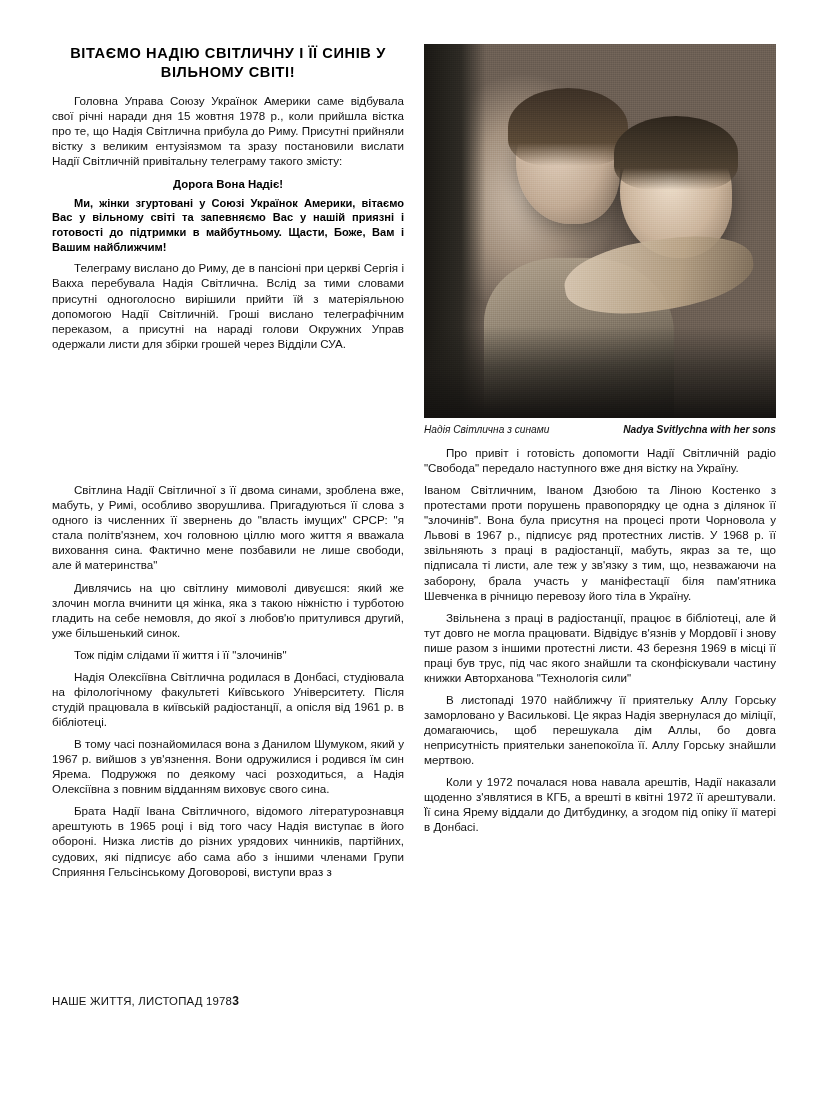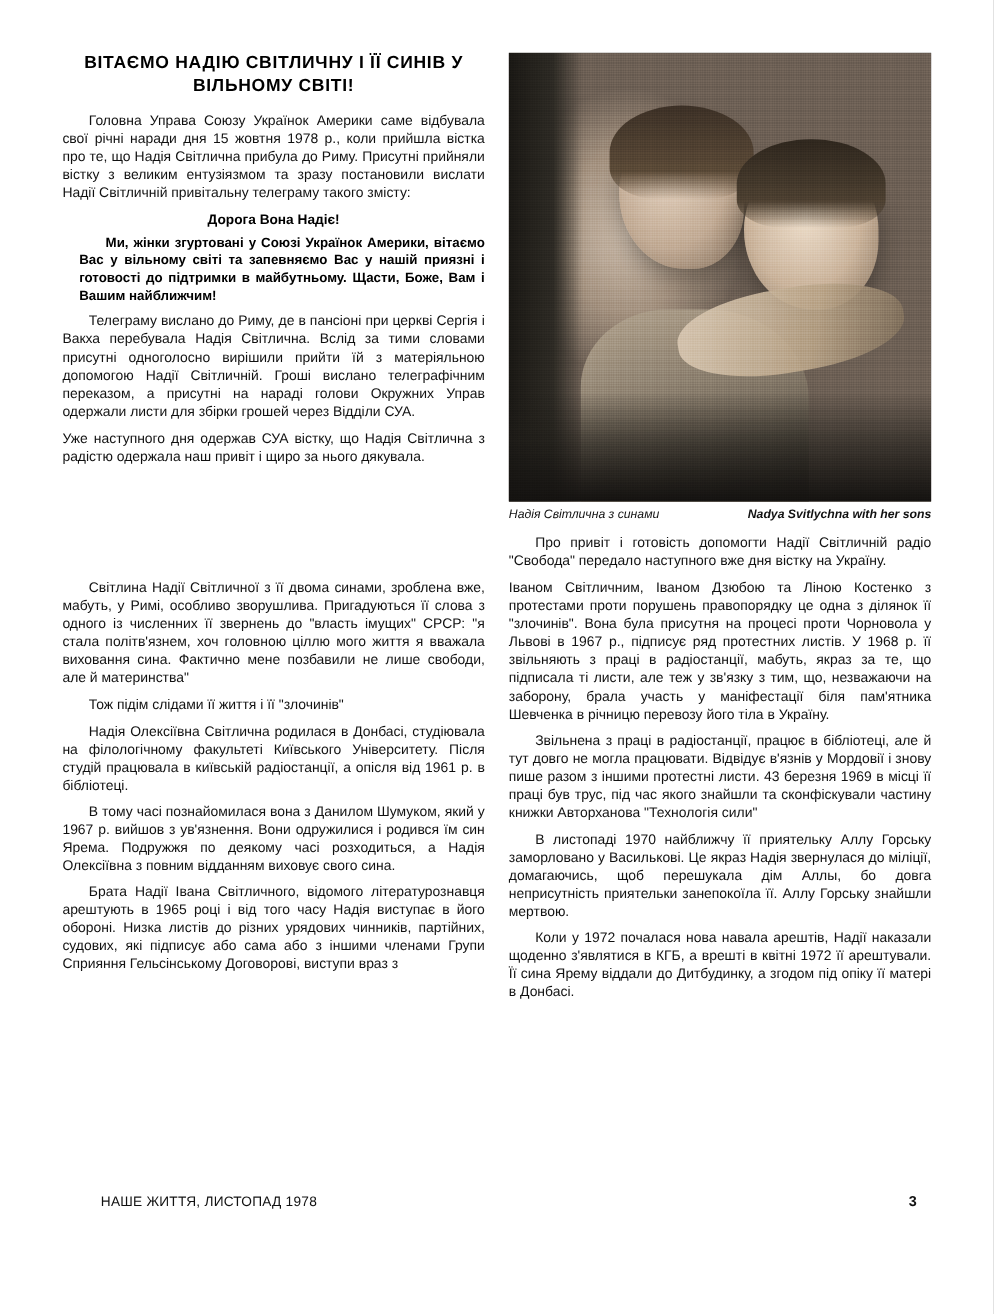--- a/index.html
+++ b/index.html
@@ -68,21 +68,21 @@
     font-weight: bold;
     text-align: center;
     margin: 10px 0 6px 0;
     color: #000;
   }
   p.bold-body {
     font-size: 11.1px;
     font-weight: bold;
     line-height: 1.32;
     text-align: justify;
-    margin: 0 0 6px 14px;
+    margin: 0 0 6px 0;
     text-indent: 22px;
     color: #000;
   }
   p.bold-right {
     font-size: 11.3px;
     font-weight: bold;
     text-align: right;
     margin: 6px 0 12px 0;
     color: #000;
   }
@@ -195,23 +195,21 @@
   }
   .col { width: 352px; }
 
   
   .footer {
     position: absolute;
     left: 52px;
     right: 64px;
     top: 994px;
     display: flex;
-    justify-content: space-between;
     align-items: baseline;
-    margin-left: 32px;
   }
   .footer-left {
     font-size: 11.4px;
     color: #111;
     letter-spacing: 0.2px;
   }
   .footer-right {
     font-size: 12px;
     font-weight: bold;
     color: #111;
@@ -224,21 +222,20 @@
   <div class="content">
 
     <div class="top-section">
 
       <div class="top-left">
         <h1 class="headline">ВІТАЄМО НАДІЮ СВІТЛИЧНУ І ЇЇ СИНІВ У ВІЛЬНОМУ СВІТІ!</h1>
         <p class="body">Головна Управа Союзу Українок Америки саме відбувала свої річні наради дня 15 жовтня 1978 р., коли прийшла вістка про те, що Надія Світлична прибула до Риму. Присутні прийняли вістку з великим ентузіязмом та зразу постановили вислати Надії Світличній привітальну телеграму такого змісту:</p>
         <p class="bold-center">Дорога Вона Надіє!</p>
         <p class="bold-body">Ми, жінки згуртовані у Союзі Українок Америки, вітаємо Вас у вільному світі та запевняємо Вас у нашій приязні і готовості до підтримки в майбутньому. Щасти, Боже, Вам і Вашим найближчим!</p>
         <p class="body">Телеграму вислано до Риму, де в пансіоні при церкві Сергія і Вакха перебувала Надія Світлична. Вслід за тими словами присутні одноголосно вирішили прийти їй з матеріяльною допомогою Надії Світличній. Гроші вислано телеграфічним переказом, а присутні на нараді голови Окружних Управ одержали листи для збірки грошей через Відділи СУА.</p>
-        <p class="body noindent">Уже наступного дня одержав СУА вістку, що Надія Світлична з радістю одержала наш привіт і щиро за нього дякувала.</p>
       </div>
 
       <div class="top-right">
         <div class="photo-wrap">
           <div class="photo">
             <div class="ph-bg"></div>
             <div class="ph-dark-left"></div>
             <div class="ph-torso"></div>
             <div class="ph-head-a"></div>
             <div class="ph-hair-a"></div>
@@ -256,20 +253,21 @@
         <p class="body" style="margin-top:10px;">Про привіт і готовість допомогти Надії Світличній радіо "Свобода" передало наступного вже дня вістку на Україну.</p>
       </div>
 
       <div class="clear"></div>
     </div>
 
 
     <div class="cols">
       <div class="col">
         <p class="body">Світлина Надії Світличної з її двома синами, зроблена вже, мабуть, у Римі, особливо зворушлива. Пригадуються її слова з одного із численних її звернень до "власть імущих" СРСР: "я стала політв'язнем, хоч головною ціллю мого життя я вважала виховання сина. Фактично мене позбавили не лише свободи, але й материнства"</p>
+        <p class="body">Дивлячись на цю світлину мимоволі дивуєшся: який же злочин могла вчинити ця жінка, яка з такою ніжністю і турботою гладить на себе немовля, до якої з любов'ю притулився другий, уже більшенький синок.</p>
         <p class="body">Тож підім слідами її життя і її "злочинів"</p>
         <p class="body">Надія Олексіївна Світлична родилася в Донбасі, студіювала на філологічному факультеті Київського Університету. Після студій працювала в київській радіостанції, а опісля від 1961 р. в бібліотеці.</p>
         <p class="body">В тому часі познайомилася вона з Данилом Шумуком, який у 1967 р. вийшов з ув'язнення. Вони одружилися і родився їм син Ярема. Подружжя по деякому часі розходиться, а Надія Олексіївна з повним відданням виховує свого сина.</p>
         <p class="body">Брата Надії Івана Світличного, відомого літературознавця арештують в 1965 році і від того часу Надія виступає в його обороні. Низка листів до різних урядових чинників, партійних, судових, які підписує або сама або з іншими членами Групи Сприяння Гельсінському Договорові, виступи враз з</p>
       </div>
       <div class="col">
         <p class="body noindent">Іваном Світличним, Іваном Дзюбою та Ліною Костенко з протестами проти порушень правопорядку це одна з ділянок її "злочинів". Вона була присутня на процесі проти Чорновола у Львові в 1967 р., підписує ряд протестних листів. У 1968 р. її звільняють з праці в радіостанції, мабуть, якраз за те, що підписала ті листи, але теж у зв'язку з тим, що, незважаючи на заборону, брала участь у маніфестації біля пам'ятника Шевченка в річницю перевозу його тіла в Україну.</p>
         <p class="body">Звільнена з праці в радіостанції, працює в бібліотеці, але й тут довго не могла працювати. Відвідує в'язнів у Мордовії і знову пише разом з іншими протестні листи. 43 березня 1969 в місці її праці був трус, під час якого знайшли та сконфіскували частину книжки Авторханова "Технологія сили"</p>
         <p class="body">В листопаді 1970 найближчу її приятельку Аллу Горську заморловано у Василькові. Це якраз Надія звернулася до міліції, домагаючись, щоб перешукала дім Аллы, бо довга неприсутність приятельки занепокоїла її. Аллу Горську знайшли мертвою.</p>
         <p class="body">Коли у 1972 почалася нова навала арештів, Надії наказали щоденно з'являтися в КГБ, а врешті в квітні 1972 її арештували. Її сина Ярему віддали до Дитбудинку, а згодом під опіку її матері в Донбасі.</p>

